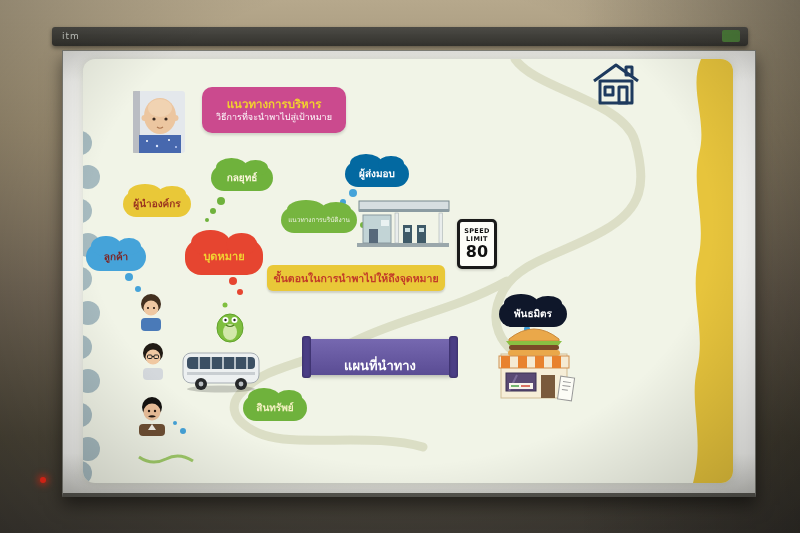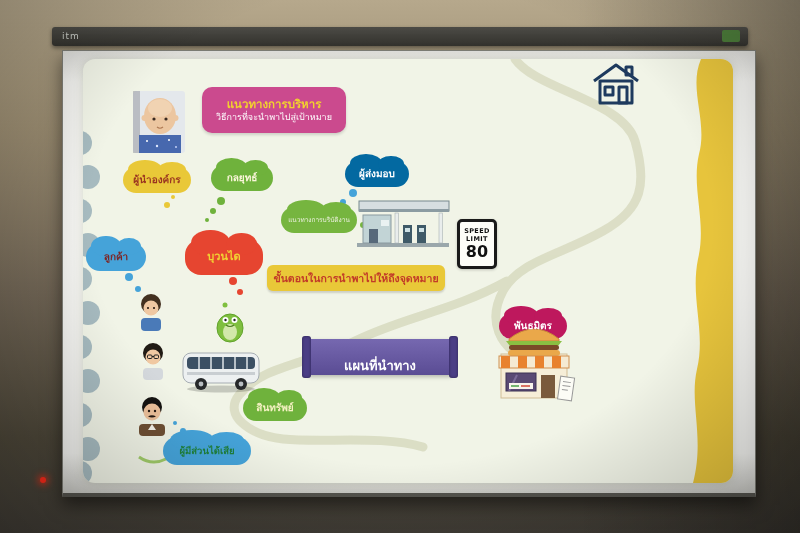--- a/index.html
+++ b/index.html
@@ -32,29 +32,29 @@
   .title-box{position:absolute;left:119px;top:28px;width:144px;height:46px;background:#cb4a8e;
     border-radius:10px;display:flex;flex-direction:column;align-items:center;justify-content:center;
     box-shadow:0 2px 3px rgba(0,0,0,.15);text-align:center;}
   .title-line1{color:#f2d22e;font-size:11.5px;font-weight:bold;line-height:1.2;}
   .title-line2{color:#ffffff;font-size:9px;line-height:1.2;}
   .cloud{position:absolute;display:flex;align-items:center;justify-content:center;text-align:center;
     border-radius:16px;font-weight:bold;}
   .cloud::before{content:"";position:absolute;width:50%;height:74%;left:8%;top:-26%;background:inherit;border-radius:50%;}
   .cloud::after{content:"";position:absolute;width:40%;height:62%;right:8%;top:-18%;background:inherit;border-radius:50%;}
   .cloud span{position:relative;z-index:1;line-height:1.05;padding:0 3px;}
-  .c-leader{left:40px;top:108px;width:68px;height:26px;background:#e9c838;color:#9a3420;font-size:10px;}
+  .c-leader{left:40px;top:132px;width:68px;height:26px;background:#e9c838;color:#9a3420;font-size:10px;}
   .c-strategy{left:128px;top:106px;width:62px;height:26px;background:#6fb23c;color:#fbf6da;font-size:10px;}
   .c-supplier{left:262px;top:102px;width:64px;height:26px;background:#0369a1;color:#ffffff;font-size:10px;}
   .c-standards{left:198px;top:148px;width:76px;height:26px;background:#76b53f;color:#eef2e2;font-size:6.5px;font-weight:normal;}
   .c-customer{left:3px;top:184px;width:60px;height:28px;background:#45a3d9;color:#7c2626;font-size:10px;}
   .c-personnel{left:102px;top:180px;width:78px;height:36px;background:#e64530;color:#f2d232;font-size:11px;}
   .c-assets{left:160px;top:336px;width:64px;height:26px;background:#6fb23c;color:#f6f2c4;font-size:10px;}
   .c-stakeholders{left:80px;top:378px;width:88px;height:28px;background:#45a3d9;color:#1e7a38;font-size:9.5px;}
-  .c-partners{left:416px;top:254px;width:68px;height:26px;background:#be185d;color:#ffffff;font-size:10px;}
+  .c-partners{left:416px;top:242px;width:68px;height:26px;background:#0f172a;color:#ffffff;font-size:10px;}
   .steps-banner{position:absolute;left:184px;top:206px;width:178px;height:26px;background:#e9c838;
     border-radius:6px;color:#c23a28;font-size:10.5px;font-weight:bold;display:flex;align-items:center;
     justify-content:center;box-shadow:0 2px 2px rgba(0,0,0,.15);}
   .scroll-banner{position:absolute;left:224px;top:280px;width:146px;height:36px;
     background:linear-gradient(180deg,#7668b0,#5a4c94);border-radius:4px;color:#ffffff;font-size:13px;
     font-weight:bold;display:flex;align-items:center;justify-content:center;
     box-shadow:0 2px 4px rgba(0,0,0,.25);}
   .scroll-banner::before,.scroll-banner::after{content:"";position:absolute;width:9px;height:42px;top:-3px;
     background:#4a3d85;border-radius:3px;box-shadow:inset 0 0 3px rgba(0,0,0,.4);}
   .scroll-banner::before{left:-5px;}
@@ -173,27 +173,24 @@
       <div class="cloud c-supplier">
           <span>ผู้ส่งมอบ</span>
         </div>
       <div class="cloud c-standards">
           <span>แนวทางการบริบัติงาน</span>
         </div>
       <div class="cloud c-customer">
           <span>ลูกค้า</span>
         </div>
       <div class="cloud c-personnel">
-          <span>บุวนได</span>
+          <span>บุดหมาย</span>
         </div>
       <div class="cloud c-assets">
           <span>สินทรัพย์</span>
-        </div>
-      <div class="cloud c-stakeholders">
-          <span>ผู้มีส่วนได้เสีย</span>
         </div>
       <div class="cloud c-partners">
           <span>พันธมิตร</span>
         </div>
 
       <svg class="ill station" viewBox="0 0 96 52">
         <rect x="2" y="46" width="92" height="4" fill="#9aa7ab"></rect>
         <rect x="8" y="18" width="28" height="28" fill="#c2d4d6" stroke="#8a9aa0"></rect>
         <rect x="14" y="32" width="9" height="14" fill="#57697a"></rect>
         <rect x="26" y="23" width="8" height="6" fill="#eaf2f2"></rect>

